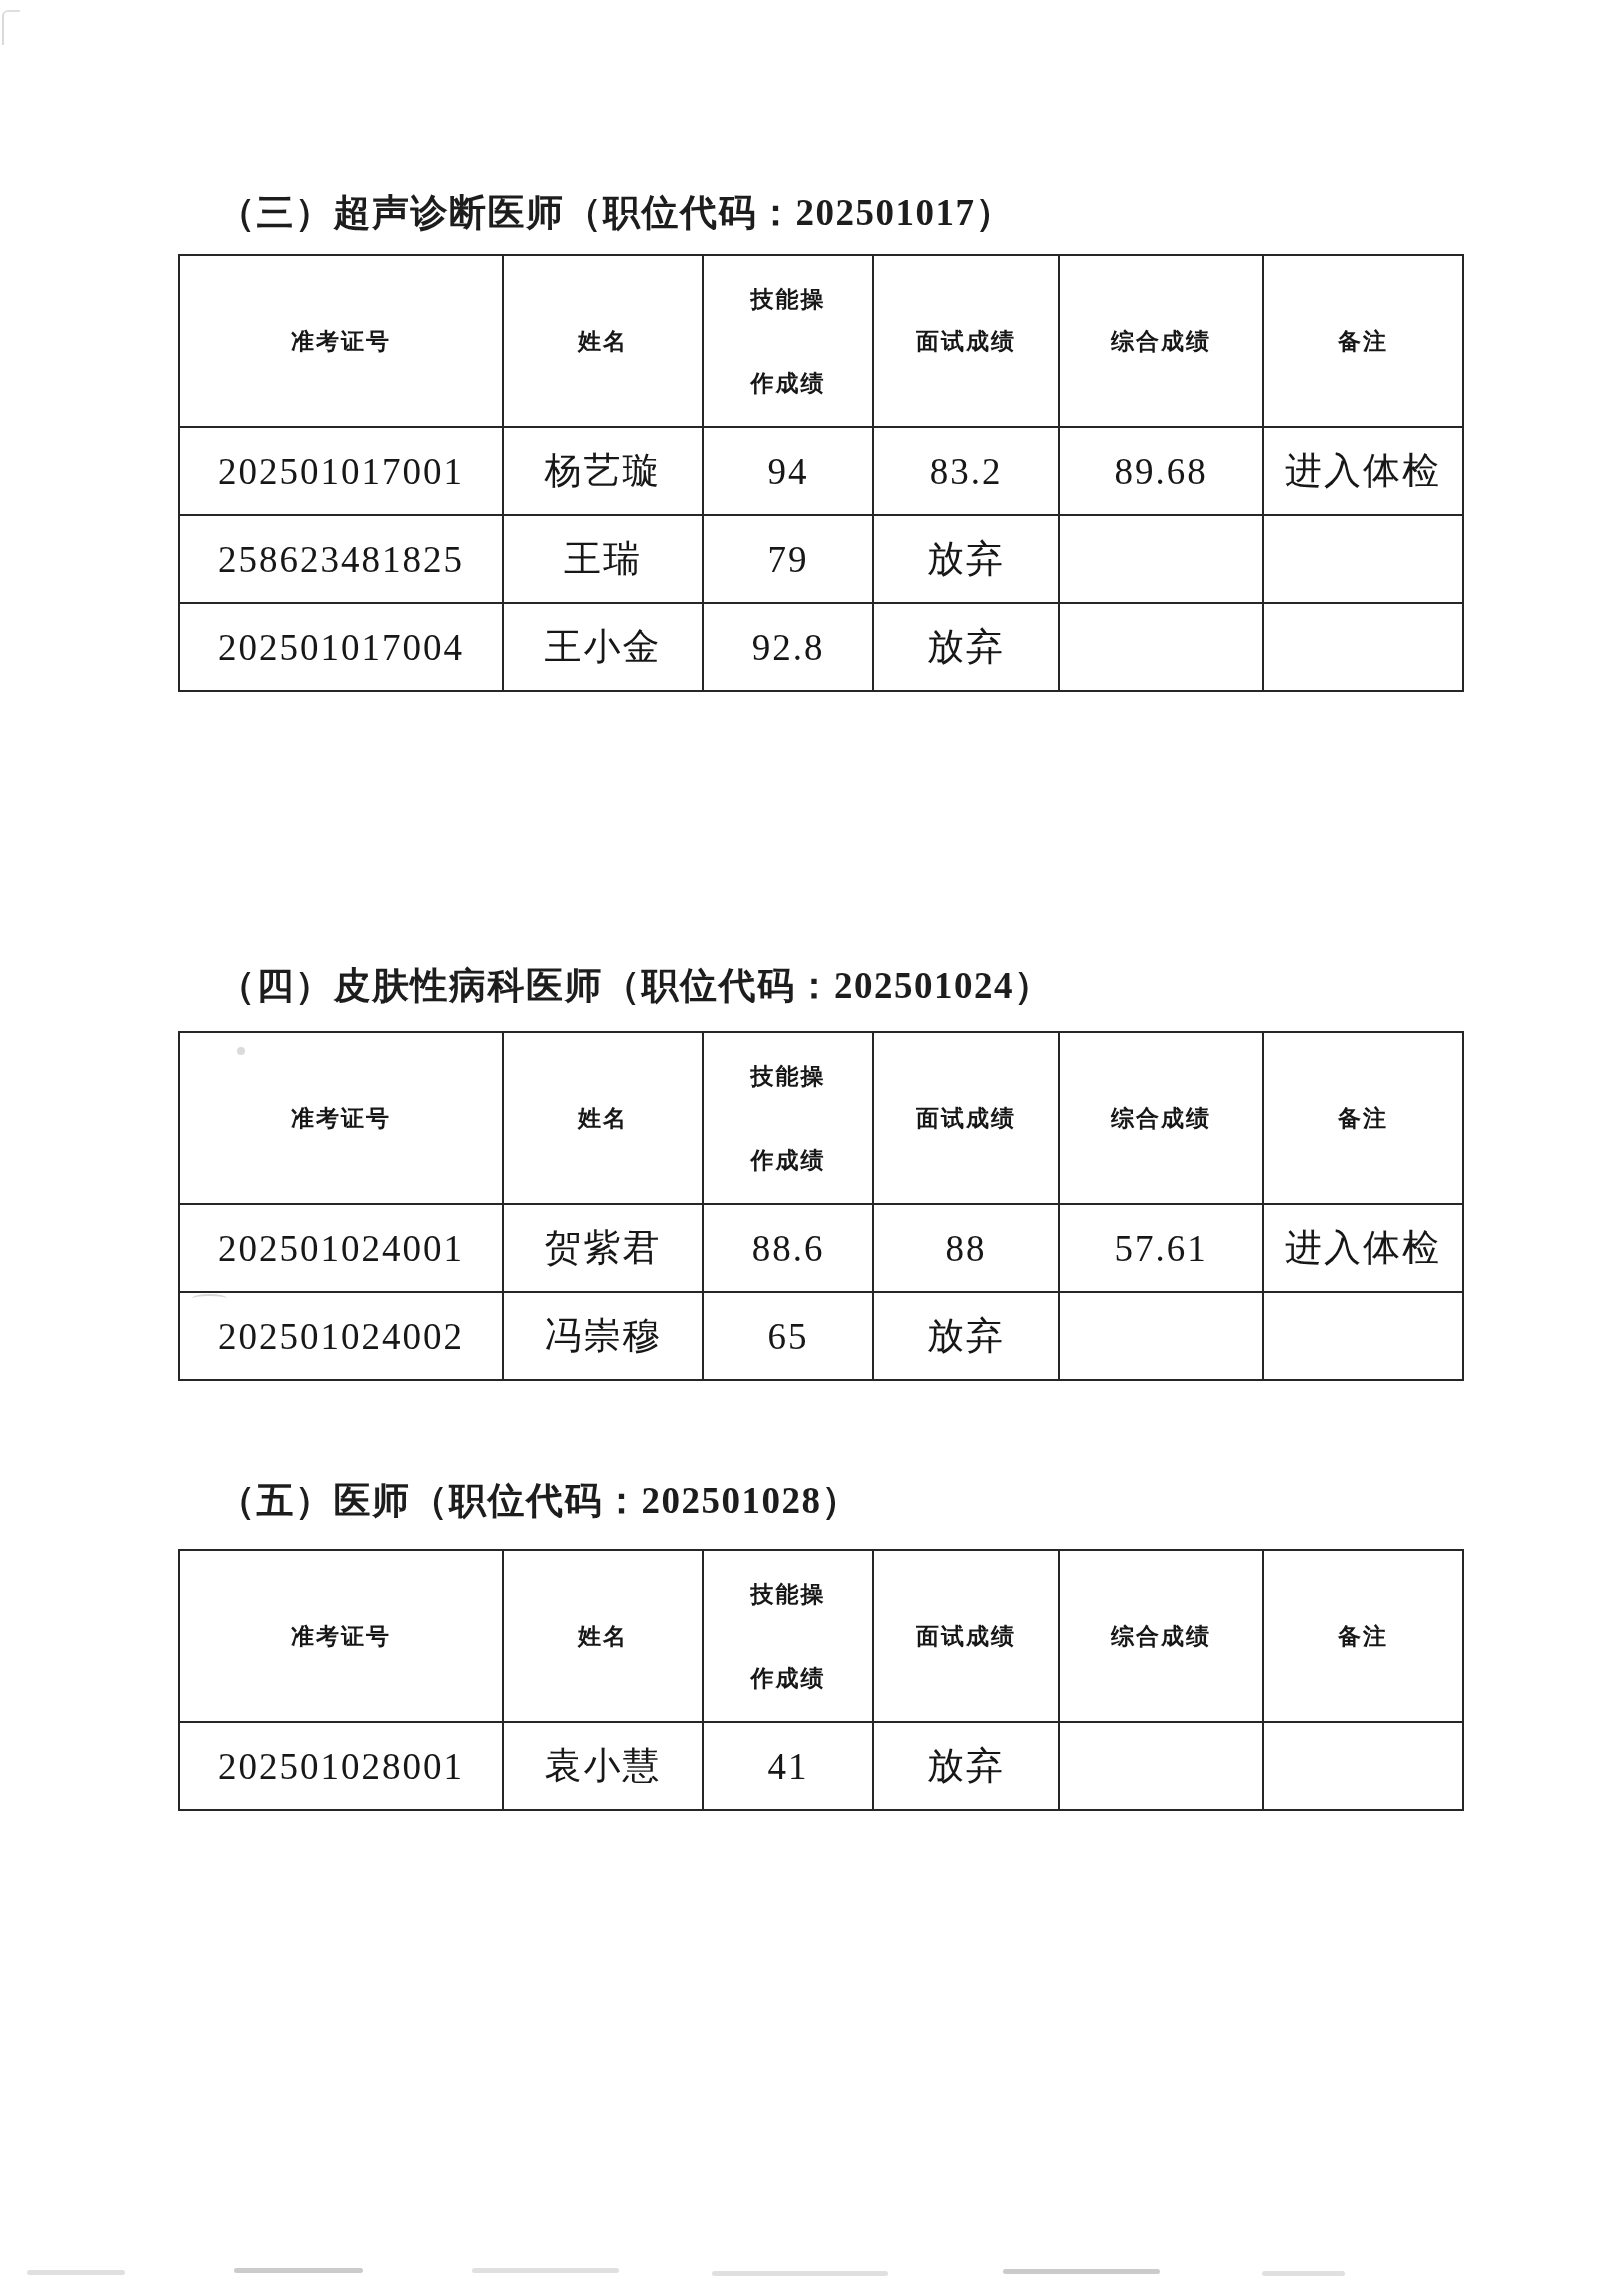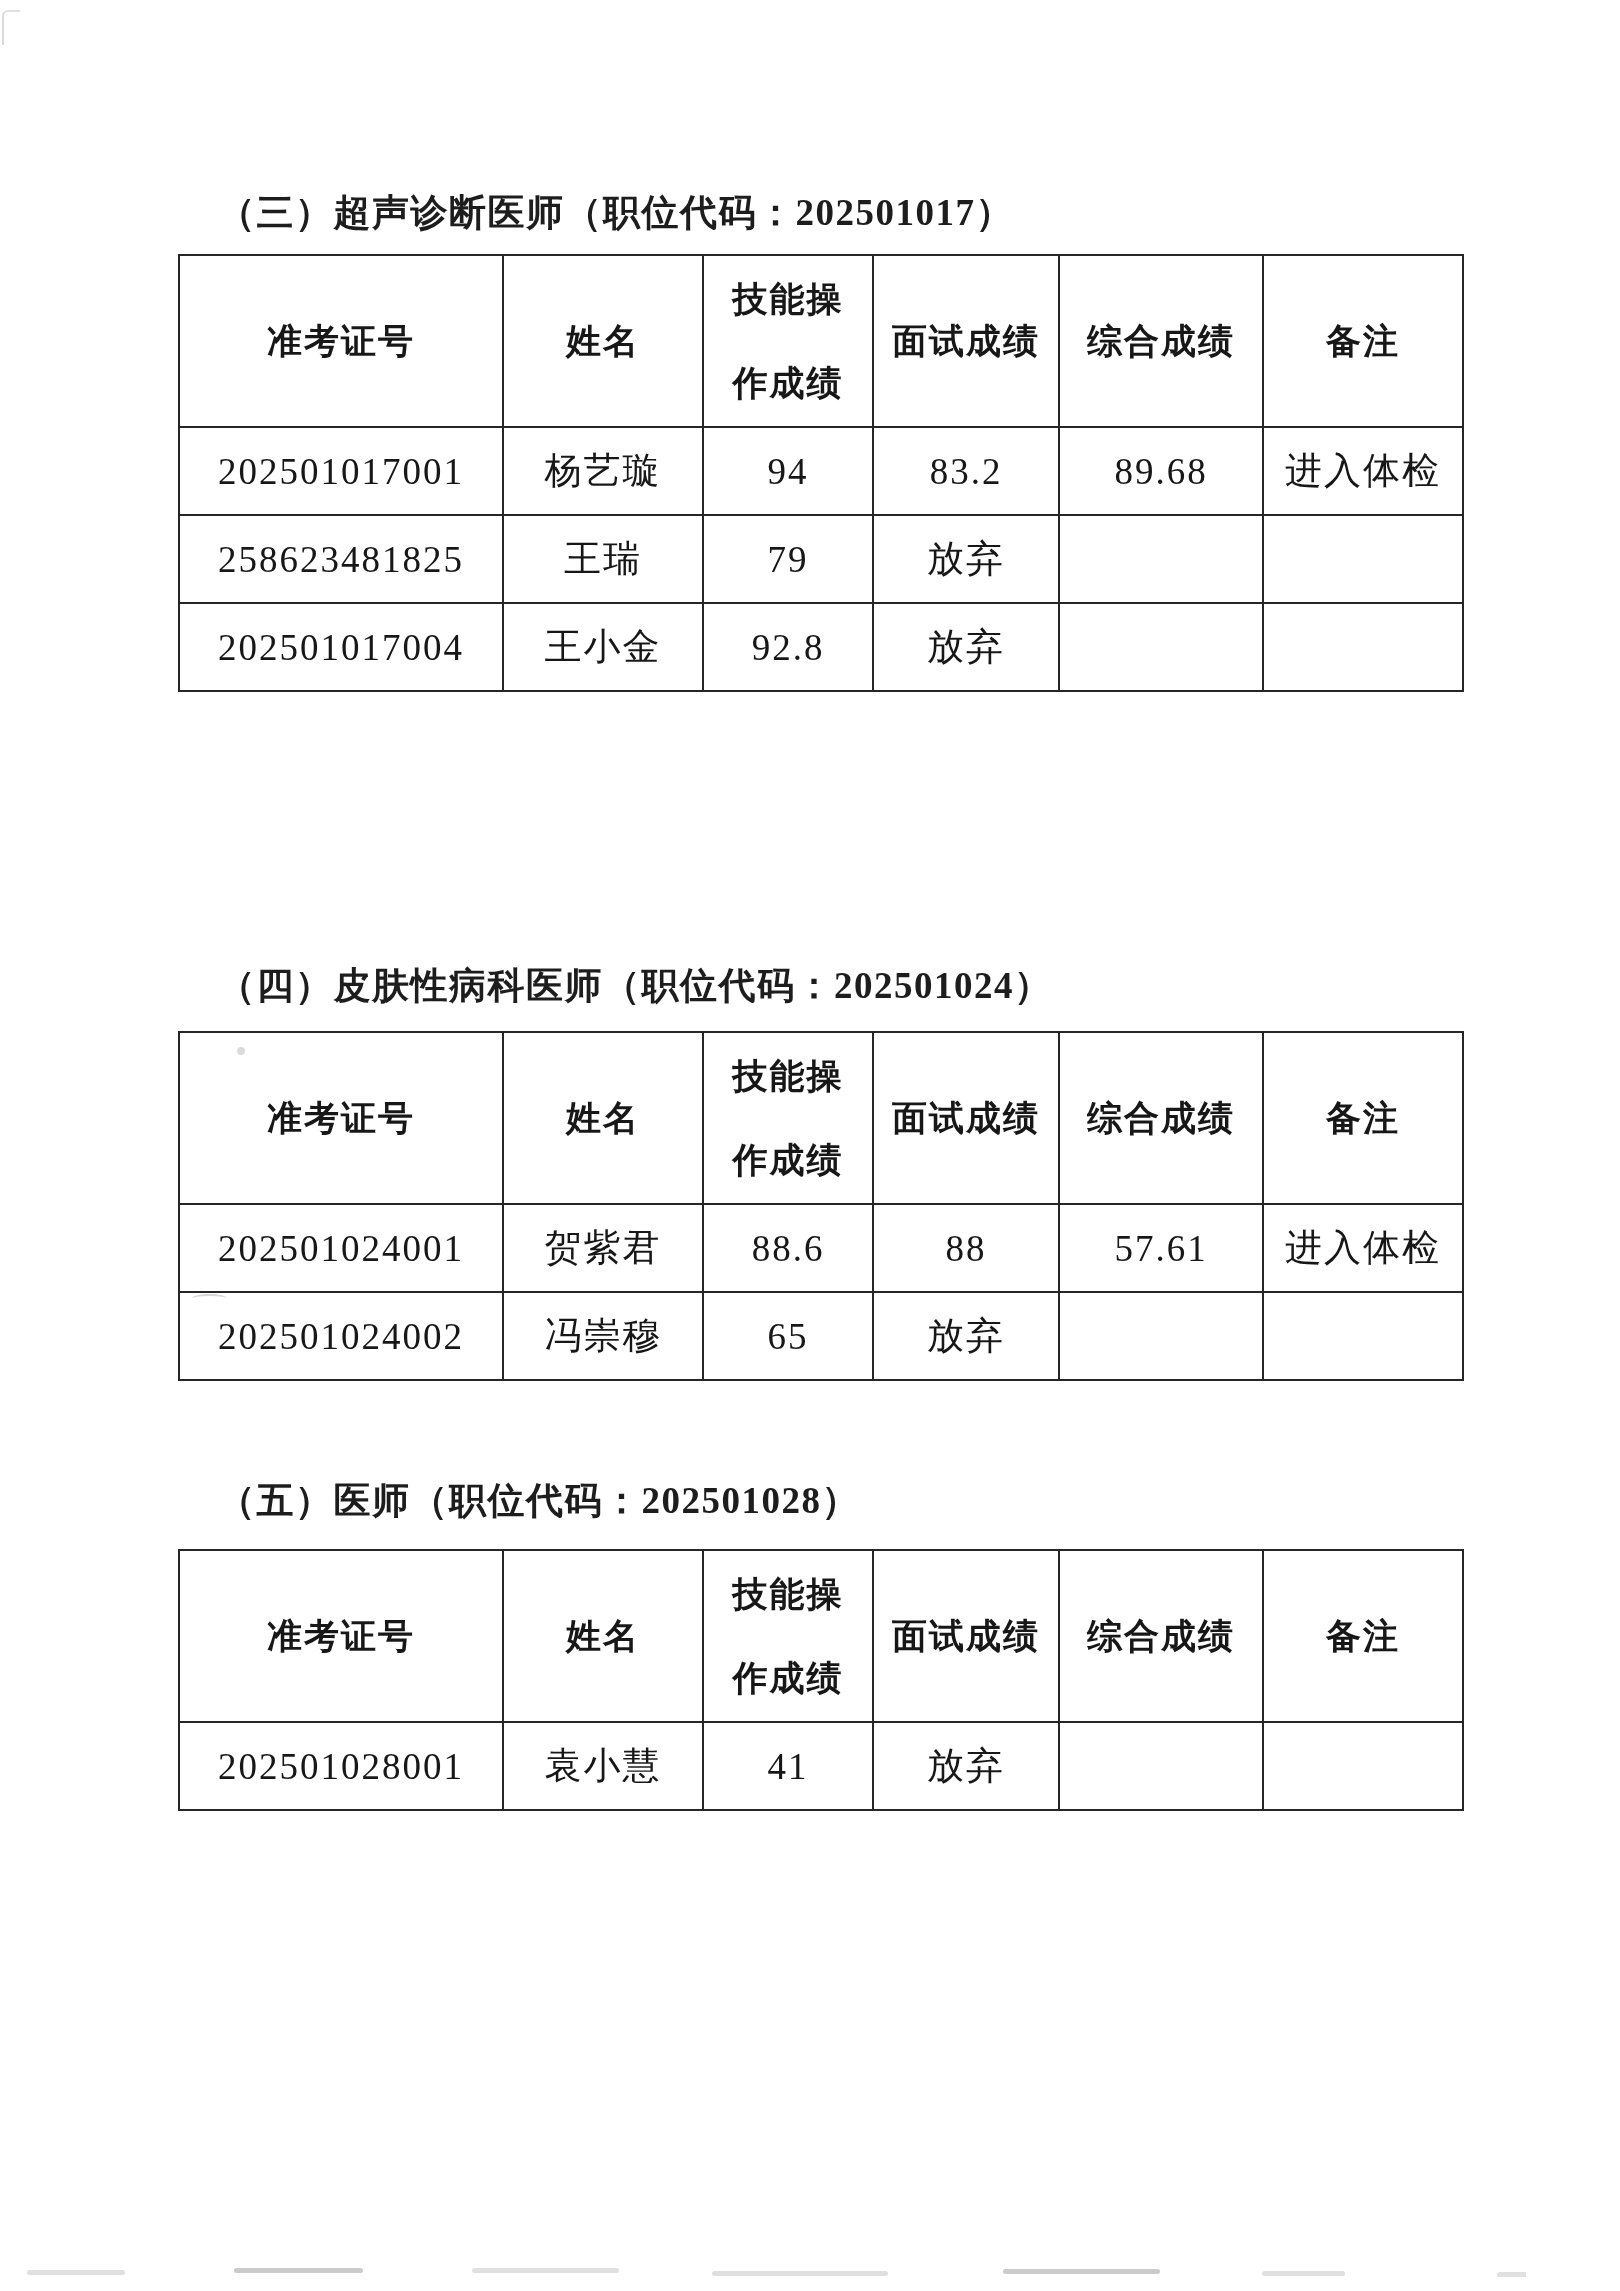--- a/index.html
+++ b/index.html
@@ -1,38 +1,37 @@
 <!DOCTYPE html>
 <html><head>
 <meta charset="utf-8">
 <style>
   html,body { margin:0; padding:0; background:#ffffff; }
   .page {
     position:relative; width:1484px; height:2292px; background:#ffffff;
     overflow:hidden;
     font-family:"Liberation Serif","DejaVu Serif",serif;
-    padding-left:42px;
   }
   .section-title {
     position:absolute; left:218px;
     font-size:37px; font-weight:600; color:#1d1d1d;
     letter-spacing:1.5px; white-space:nowrap;
   }
   .score-table {
     position:absolute; left:178px; width:1284px;
     border-collapse:collapse; table-layout:fixed;
     background:transparent;
   }
   .score-table th, .score-table td {
     border:2px solid #262626;
     border-top-width:2.9px; border-bottom-width:2.9px;
     text-align:center; vertical-align:middle;
     color:#171717; padding:0; overflow:hidden;
   }
-  .score-table th { height:170px; font-size:35px; font-weight:600; letter-spacing:2px;text-align:center; }
+  .score-table th { height:170px; font-size:23px; font-weight:600; letter-spacing:2px;text-align:center; }
   .score-table td { height:86px;  font-size:37px; font-weight:500; letter-spacing:2px;margin-top:41px; }
   .hl { line-height:43px; }
   th.wrap2 .hl:first-child { margin-bottom:41px; }
 
   
   .smudge {
     position:absolute; height:4.9px; border-radius:2.9px;
     background:#c6c6c6; opacity:.55;
   }
   .smudge.dark { background:#a9a9a9; opacity:.6; }

